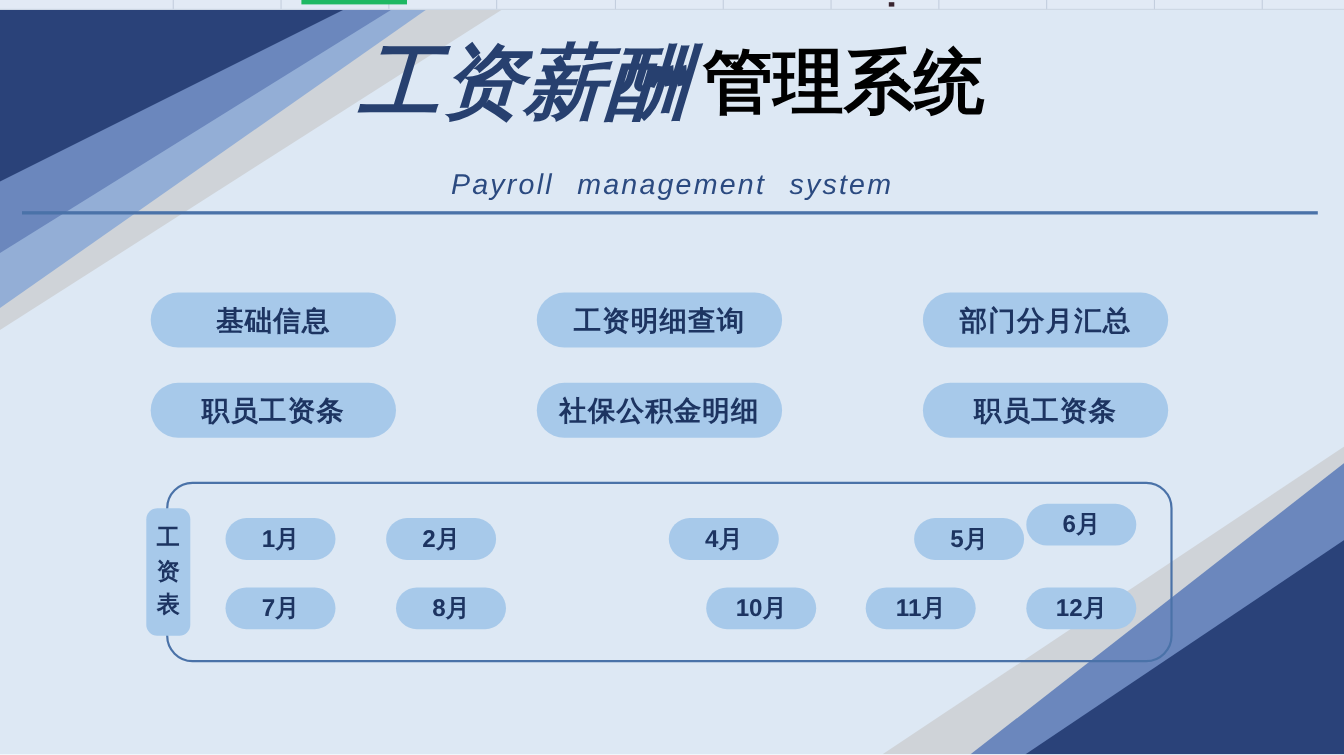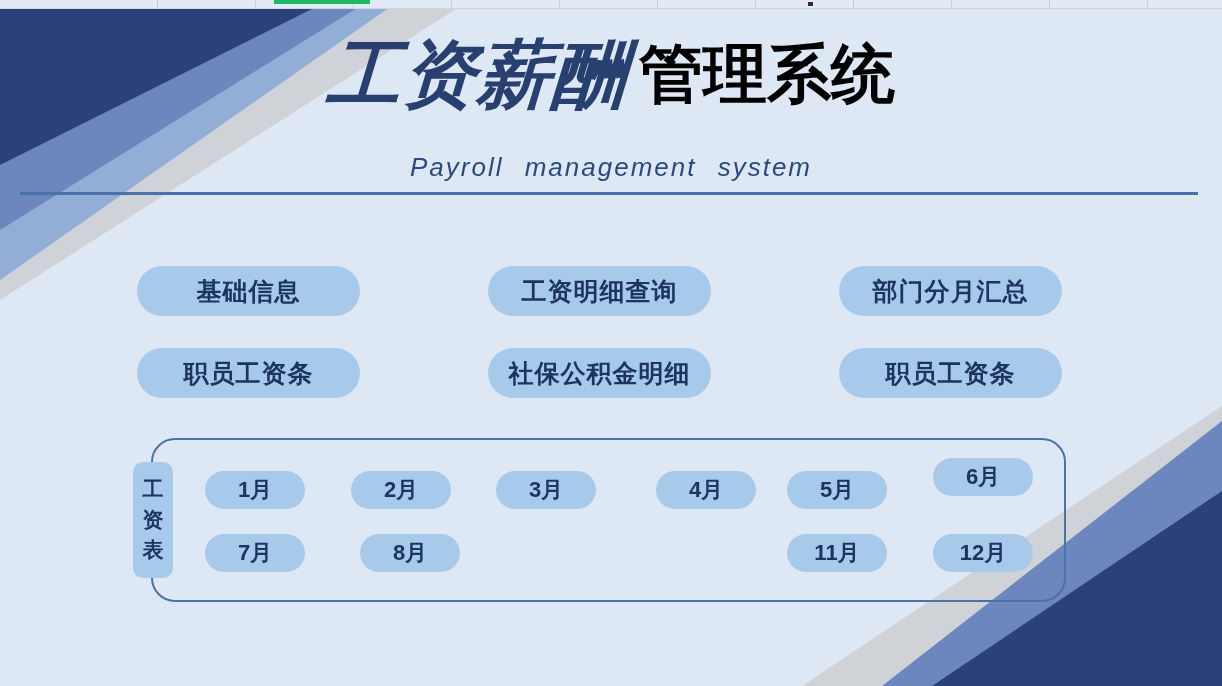--- a/index.html
+++ b/index.html
@@ -251,24 +251,24 @@
 
   <div class="panel-tab">
     <span>工</span>
     <span>资</span>
     <span>表</span>
   </div>
 
   <div class="month-grid">
     <div class="month-btn" style="left:205px; top:471px">1月</div>
     <div class="month-btn" style="left:351px; top:471px">2月</div>
-    <div class="month-btn" style="left:496px; top:471px">3月</div>
-    <div class="month-btn" style="left:656px; top:471px">4月</div>
-    <div class="month-btn" style="left:787px; top:471px">5月</div>
+    <div class="month-btn" style="left:608px; top:471px">4月</div>
+    <div class="month-btn" style="left:831px; top:471px">5月</div>
     <div class="month-btn" style="left:933px; top:458px">6月</div>
 
     <div class="month-btn" style="left:205px; top:534px">7月</div>
     <div class="month-btn" style="left:360px; top:534px">8月</div>
+    <div class="month-btn" style="left:642px; top:534px">10月</div>
     <div class="month-btn" style="left:787px; top:534px">11月</div>
     <div class="month-btn" style="left:933px; top:534px">12月</div>
   </div>
 
 </div>
 
 </body></html>

